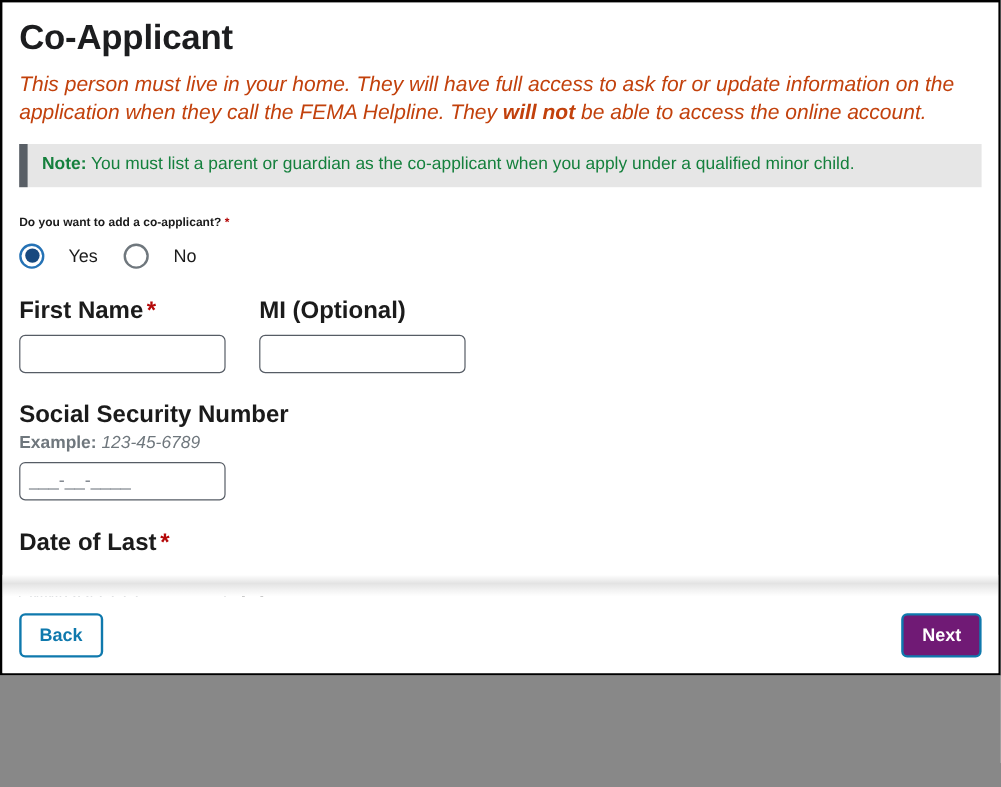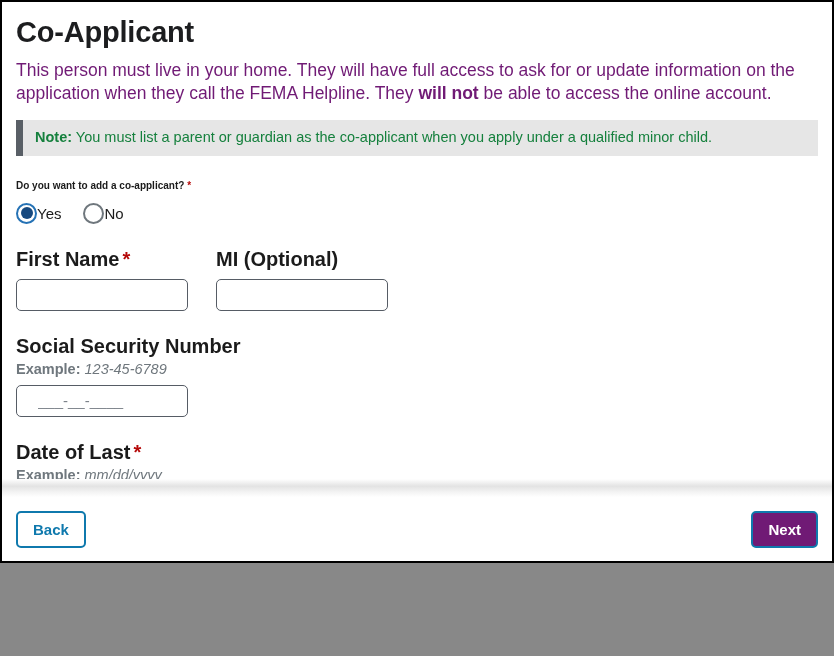--- a/index.html
+++ b/index.html
@@ -22,22 +22,23 @@
     font-weight: 700;
     letter-spacing: -0.2px;
     color: #1c1d1f;
     margin-top: 2px;
   }
 
   .intro {
     margin-top: 10px;
     font-size: 17.5px;
     line-height: 1.34;
-    color: #701a75;
+    color: #c2410c;
     max-width: 800px;
+    font-style: italic;
   }
   .intro b { font-weight: 700; }
 
   .note-box {
     margin-top: 14px;
     background: #e6e6e6;
     border-left: 7px solid #595f66;
     padding: 8px 12px 9px 12px;
     font-size: 14.5px;
     line-height: 1.3;
@@ -52,21 +53,21 @@
     color: #1b1b1b;
   }
   .req { color: #b50909; font-weight: 700; margin-left: 3px; }
 
   .radio-row {
     margin-top: 12px;
     display: flex;
     align-items: center;
     gap: 22px;
   }
-  .radio-opt { display: flex; align-items: center; gap: 0; cursor: pointer; }
+  .radio-opt { display: flex; align-items: center; gap: 20px; cursor: pointer; }
   .radio-circle {
     width: 21px; height: 21px;
     border-radius: 50%;
     border: 2px solid #6f777d;
     background: #ffffff;
     display: flex; align-items: center; justify-content: center;
     flex: 0 0 auto;
   }
   .radio-circle.checked { border-color: #2572b5; }
   .radio-dot { width: 12px; height: 12px; border-radius: 50%; background: #17497f; }
@@ -78,21 +79,21 @@
   .example-line .ex-label { font-weight: 700; }
   .example-line .ex-value { font-style: italic; margin-top: 32px; }
 
   .text-input {
     margin-top: 8px;
     display: block;
     width: 172px;
     height: 32px;
     border: 1px solid #565c65;
     border-radius: 5px;
-    padding: 0 21px;
+    padding: 0 7px;
     font-size: 15px;
     font-family: "Liberation Sans", "DejaVu Sans", sans-serif;
     color: #1b1b1b;
     background: #fff;
     outline: none;
   }
   .text-input::placeholder { color: #7c828a; opacity: 1; }
 
   .name-row { display: flex; margin-top: 24px; }
   .name-col { width: 172px; }
@@ -176,22 +177,20 @@
 
     <div class="field">
       <div class="field-label">Social Security Number</div>
       <div class="example-line"><span class="ex-label">Example:</span>
         <span class="ex-value">123-45-6789</span></div>
       <input class="text-input" type="text" placeholder="___-__-____" style="">
     </div>
 
     <div class="field">
       <div class="field-label"><span>Date of Last</span><span class="req">*</span></div>
-      <div class="example-line"><span class="ex-label">Example:</span>
-        <span class="ex-value">mm/dd/yyyy</span></div>
       <div class="dob-input-wrap">
         <input class="text-input" type="text" placeholder="MM/DD/YYYY" style="">
         <button class="cal-btn">
           <svg width="23" height="23" viewBox="0 0 24 24">
             <rect x="4" y="5" width="16" height="15" fill="none" stroke="#1b1b1b" stroke-width="2.4"></rect>
             <rect x="4" y="5" width="16" height="5.5" fill="#1b1b1b"></rect>
             <rect x="6.5" y="2" width="3.2" height="4" fill="#1b1b1b"></rect>
             <rect x="14.3" y="2" width="3.2" height="4" fill="#1b1b1b"></rect>
           </svg>
         </button>

